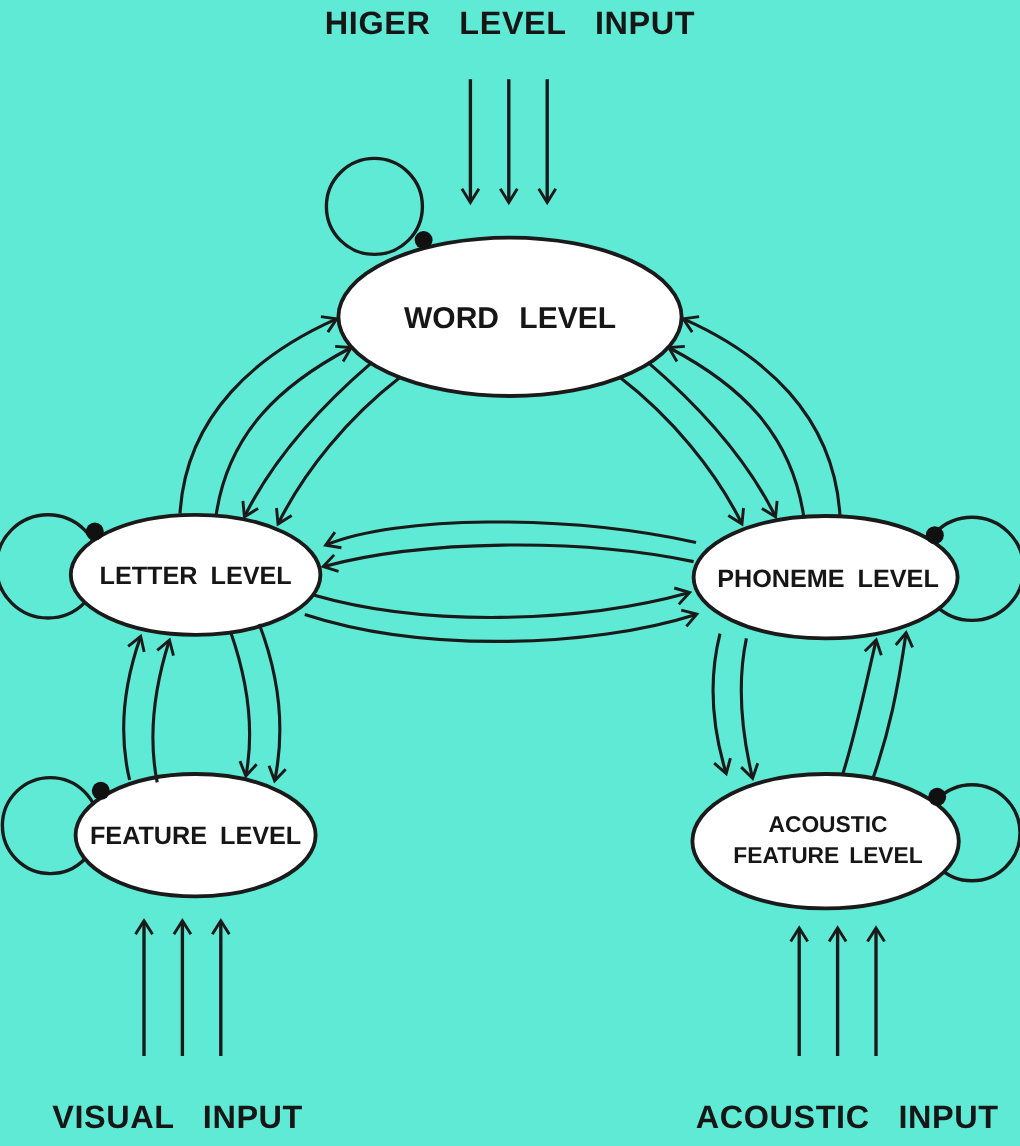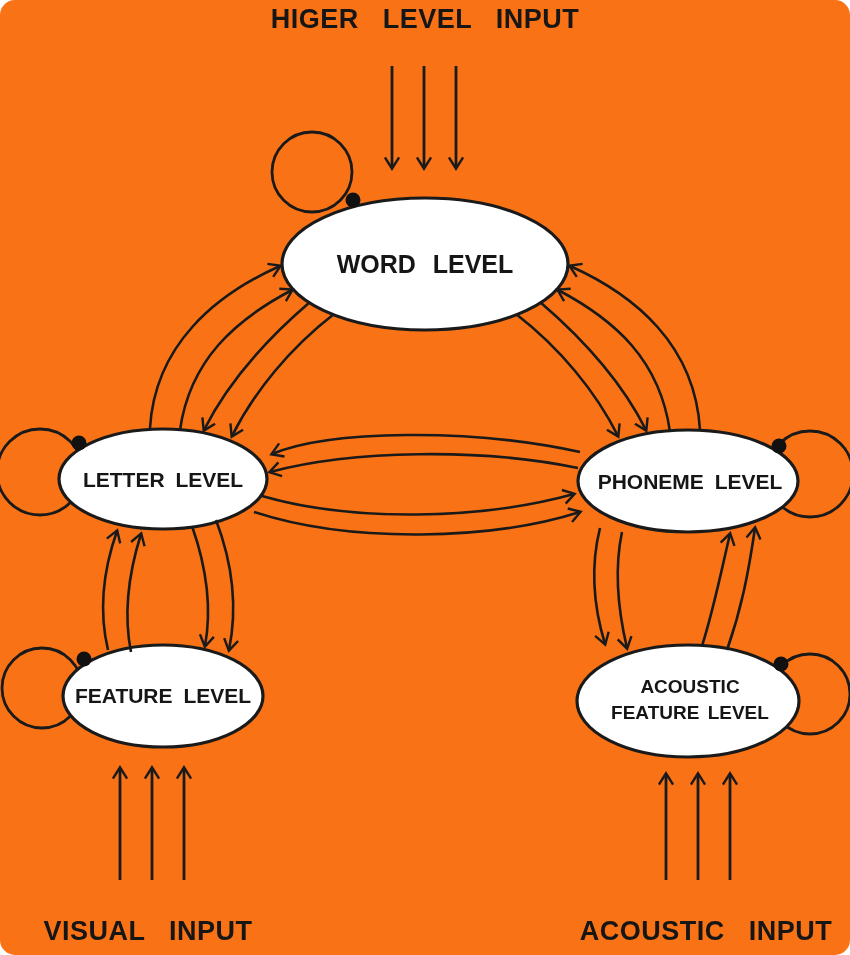--- a/index.html
+++ b/index.html
@@ -4,23 +4,22 @@
 <style>
   html, body {
     margin: 0;
     padding: 0;
     background: #ffffff;
   }
   .canvas {
     position: relative;
     width: 850px;
     height: 955px;
-    background: #f97316;
+    background: #5eead4;
     font-family: "Liberation Sans", sans-serif;
-    border-radius: 15px;
   }
   svg {
     display: block;
   }
   .edge {
     fill: none;
     stroke: #1a1a1a;
     stroke-width: 2.6;
   }
   .input-arrow {

